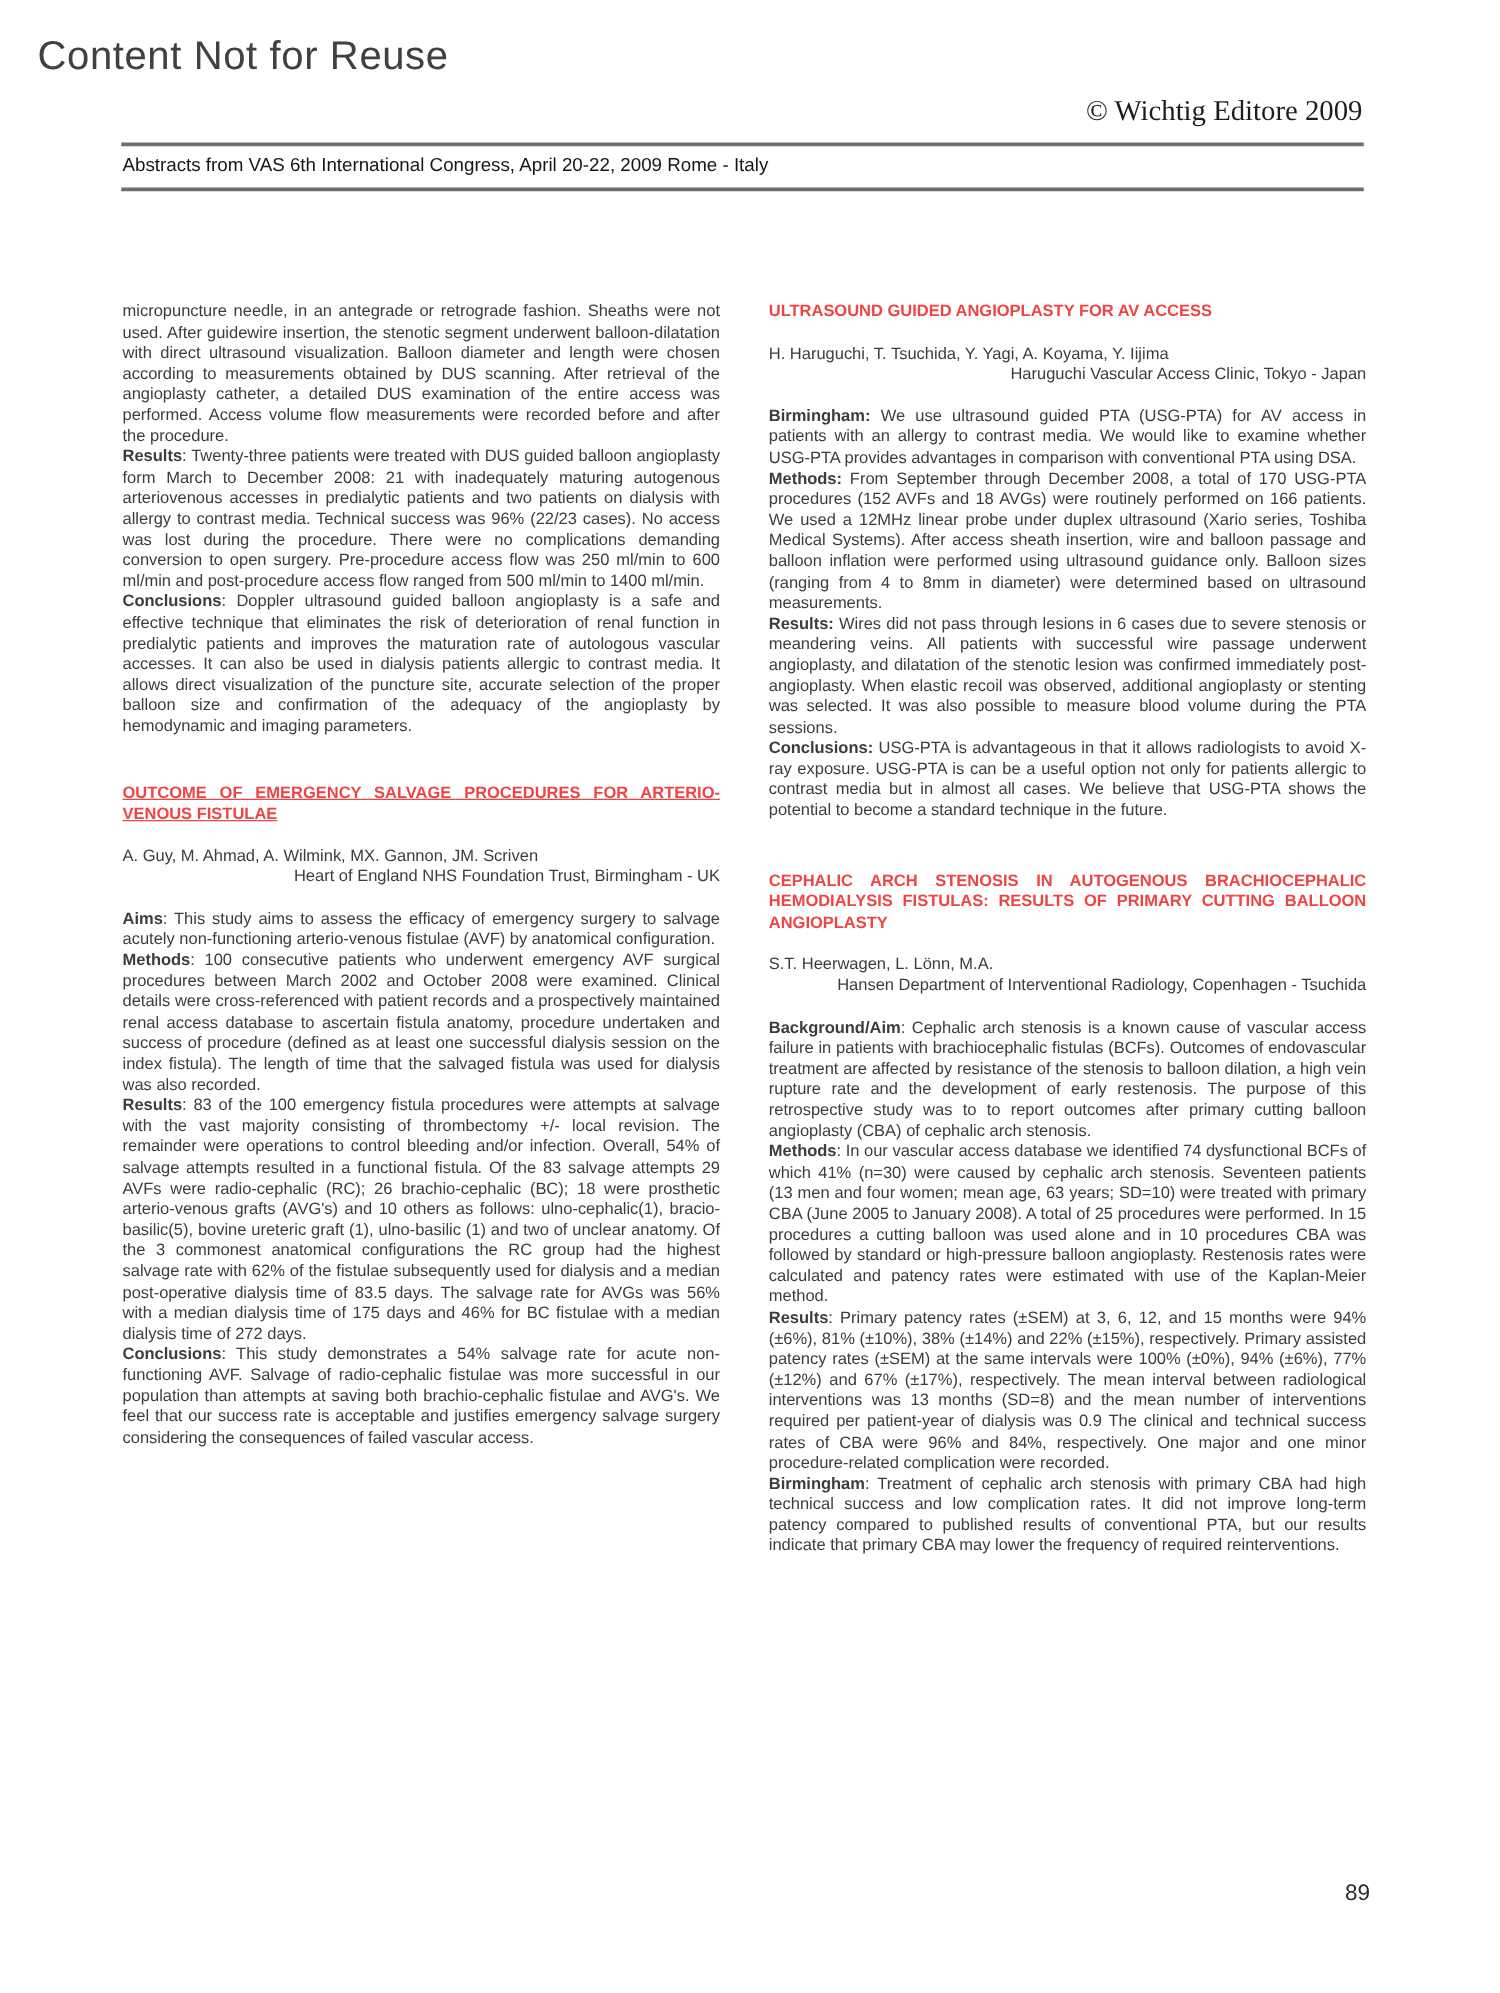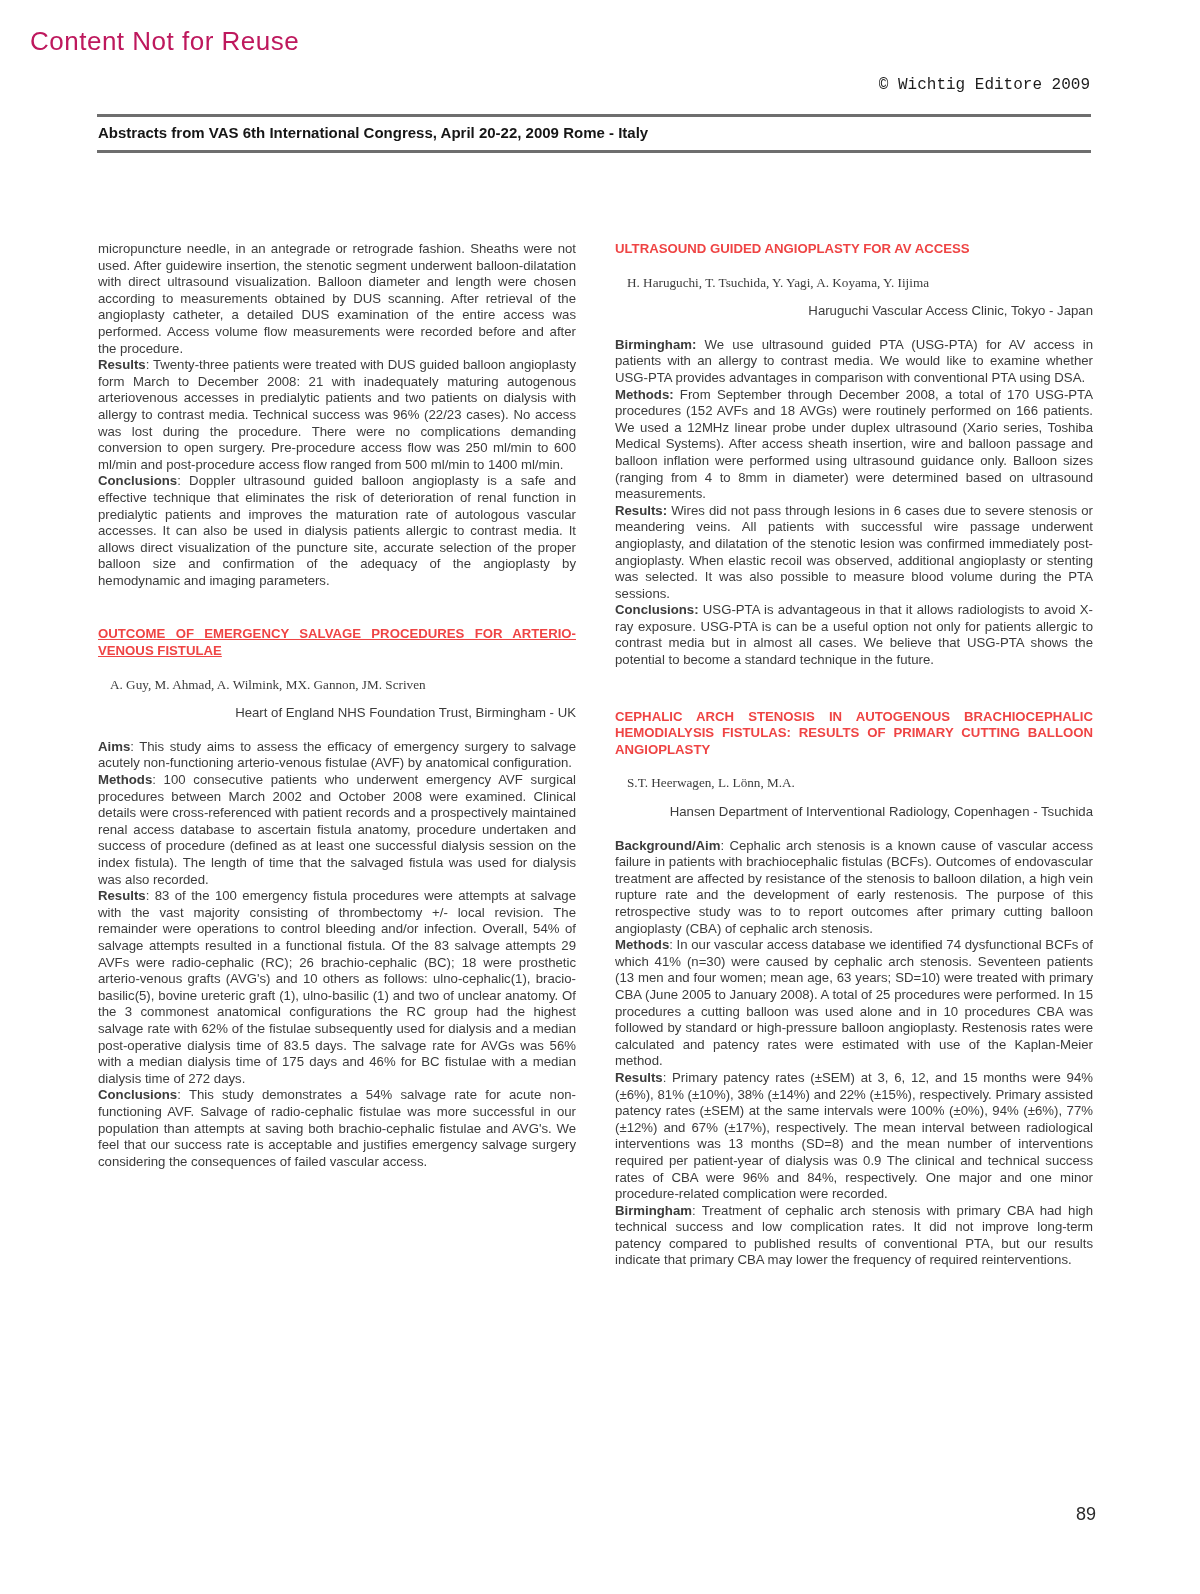--- a/index.html
+++ b/index.html
@@ -5,58 +5,58 @@
   html, body { margin: 0; padding: 0; }
   body {
     width: 1200px; height: 1594px;
     background: #ffffff;
     position: relative;
     font-family: "Liberation Sans", sans-serif;
     overflow: hidden;
   }
   .watermark {
     position: absolute; left: 30px; top: 26px;
-    font-size: 26px; font-weight: 400; color: #be185d;
+    font-size: 32px; font-weight: 400; color: #404040;
     letter-spacing: 0.5px;
   }
   .copyright {
     position: absolute; right: 110px; top: 76px;
-    font-family: Liberation Mono, monospace;
-    font-size: 16px; color: #1c1c1c;
+    font-family: Liberation Serif, serif;
+    font-size: 23px; color: #1c1c1c;
   }
   .rule {
     position: absolute; left: 97px; width: 994px; height: 3px;
     background: #6e6e6e;
   }
   .rule-top { top: 114px; }
   .rule-bottom { top: 150px; }
   .header-title {
     position: absolute; left: 98px; top: 124px; width: 992px;
-    font-size: 15px; font-weight: 700; color: #161616;
+    font-size: 15px; font-weight: 400; color: #161616;
   }
   .columns {
     position: absolute; left: 98px; top: 241px; width: 996px;
     display: flex; gap: 39px;
   }
   .col {
     width: 478px;
     font-size: 13.2px; line-height: 16.6px;
     color: #3c3c3c;
     text-align: justify;
   }
   .para { margin: 0; }
   .para b { font-weight: 700; }
   .abstract-title {
     font-weight: 700; color: #ef4444;
     margin: 0 0 17px 0;
     text-align: justify;
   }
   .gap-before-section { margin-top: 37px; text-decoration: underline; }
   .gap-between-abstracts { margin-top: 40px; }
-  .authors { margin: 12px; text-align: left; font-family: Liberation Serif, serif; }
+  .authors { margin: 0; text-align: left; }
   .affiliation { margin: 0 0 17px 0; text-align: right; }
   .page-number {
     position: absolute; right: 104px; top: 1504px;
     font-family: Liberation Sans, sans-serif;
     font-size: 18px; color: #2a2a2a;
   }
 </style>
 </head>
 <body>
 

